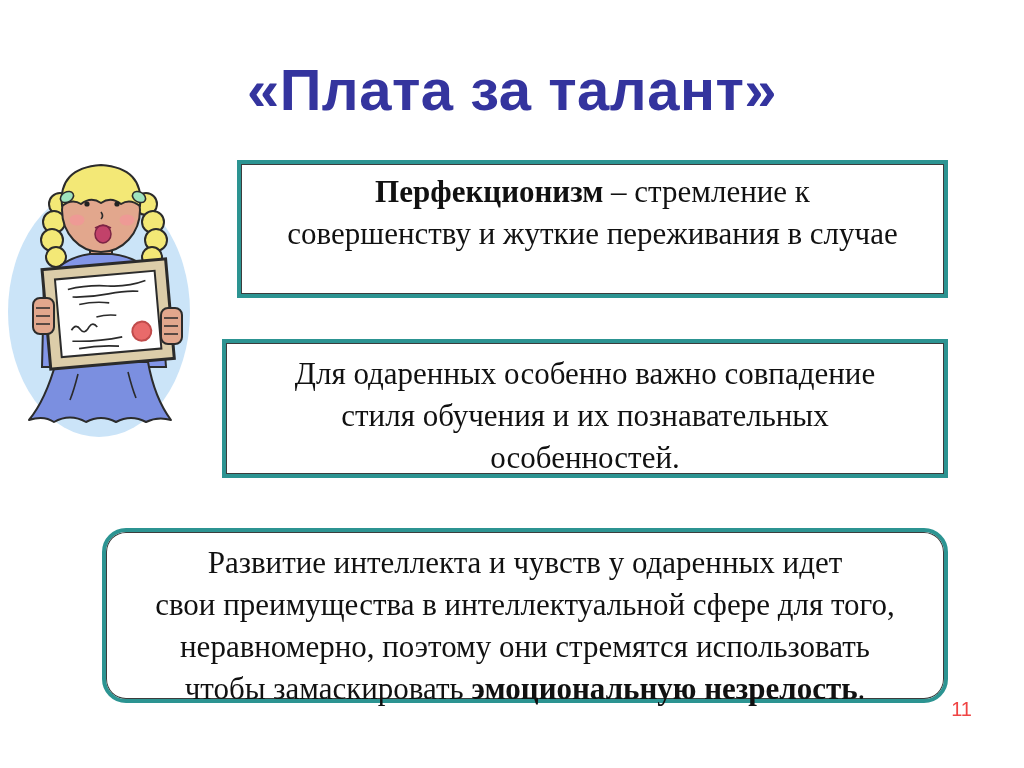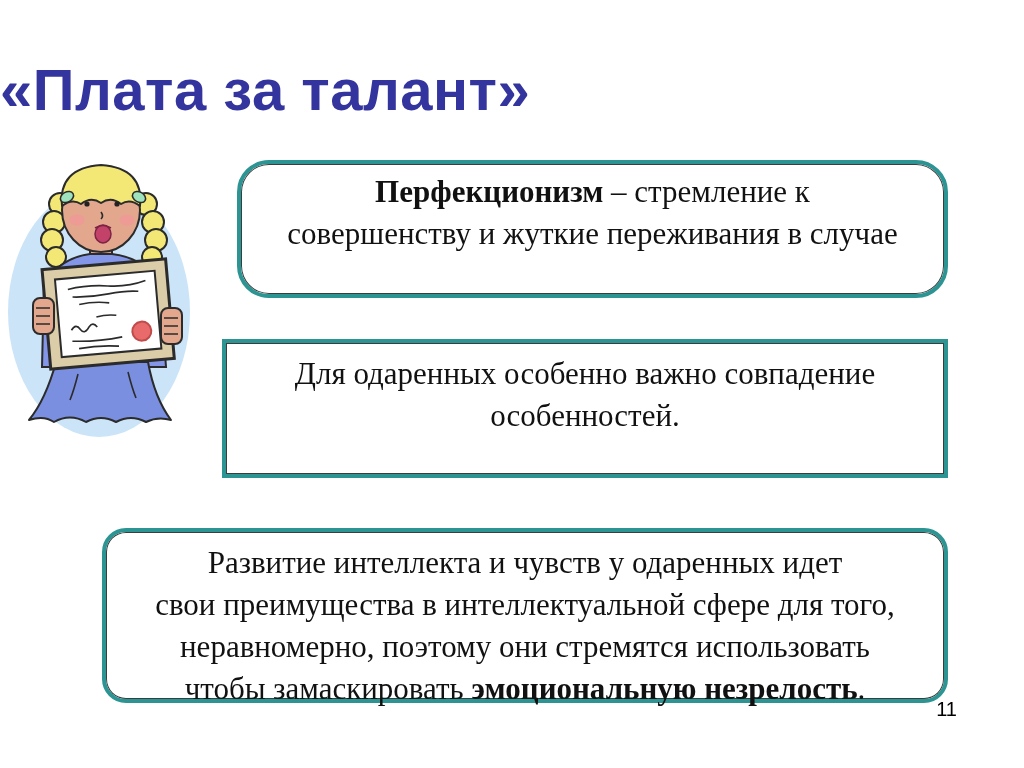--- a/index.html
+++ b/index.html
@@ -6,44 +6,45 @@
   body {
     width: 1024px; height: 768px;
     background: #ffffff;
     position: relative;
     overflow: hidden;
     font-family: "Liberation Sans", sans-serif;
   }
   .slide-title {
     position: absolute;
     top: 56px; left: 0; width: 1024px;
+    text-align: center;
     font-size: 58px;
     font-weight: bold;
     color: #34349E;
     letter-spacing: 0.5px;
   }
   .tbox {
     position: absolute;
     box-sizing: border-box;
     background: #ffffff;
     border: 4px solid #2C9492;
     box-shadow: inset 0 0 0 1px #3c3c3c;
     font-family: "Liberation Serif", serif;
     color: #111111;
     text-align: center;
   }
-  #box1 { left: 237px; top: 160px; width: 711px; height: 138px; font-size: 31px; line-height: 42px; padding-top: 7px; border-radius: 32px; }
+  #box1 { left: 237px; top: 160px; width: 711px; height: 138px; font-size: 31px; line-height: 42px; padding-top: 7px; }
   #box2 { left: 222px; top: 339px; width: 726px; height: 139px; font-size: 31px; line-height: 42px; padding-top: 10px; }
   #box3 { left: 102px; top: 528px; width: 846px; height: 175px; font-size: 31px; line-height: 42px; padding-top: 10px; border-radius: 24px; }
   .bold { font-weight: bold; }
   .page-number {
     position: absolute;
-    top: 698px; right: 67px;
+    top: 698px; right: 52px;
     font-size: 20px;
-    color: #000000;
+    color: #ef4444;
   }
   .illustration {
     position: absolute;
     left: 0px; top: 152px;
     width: 218px; height: 295px;
   }
 </style>
 </head>
 <body>
 
@@ -114,20 +115,21 @@
   </g>
 </svg>
 
 <div class="tbox" id="box1">
   <div><span class="bold">Перфекционизм</span><span> – стремление к</span></div>
   <div>совершенству и жуткие переживания в случае</div>
 </div>
 
 <div class="tbox" id="box2">
   <div>Для одаренных особенно важно совпадение</div>
+  <div>стиля обучения и их познавательных</div>
   <div>особенностей.</div>
 </div>
 
 <div class="tbox" id="box3">
   <div>Развитие интеллекта и чувств у одаренных идет</div>
   <div>свои преимущества в интеллектуальной сфере для того,</div>
   <div>неравномерно, поэтому они стремятся использовать</div>
   <div><span>чтобы замаскировать </span><span class="bold">эмоциональную незрелость</span><span>.</span></div>
 </div>
 

